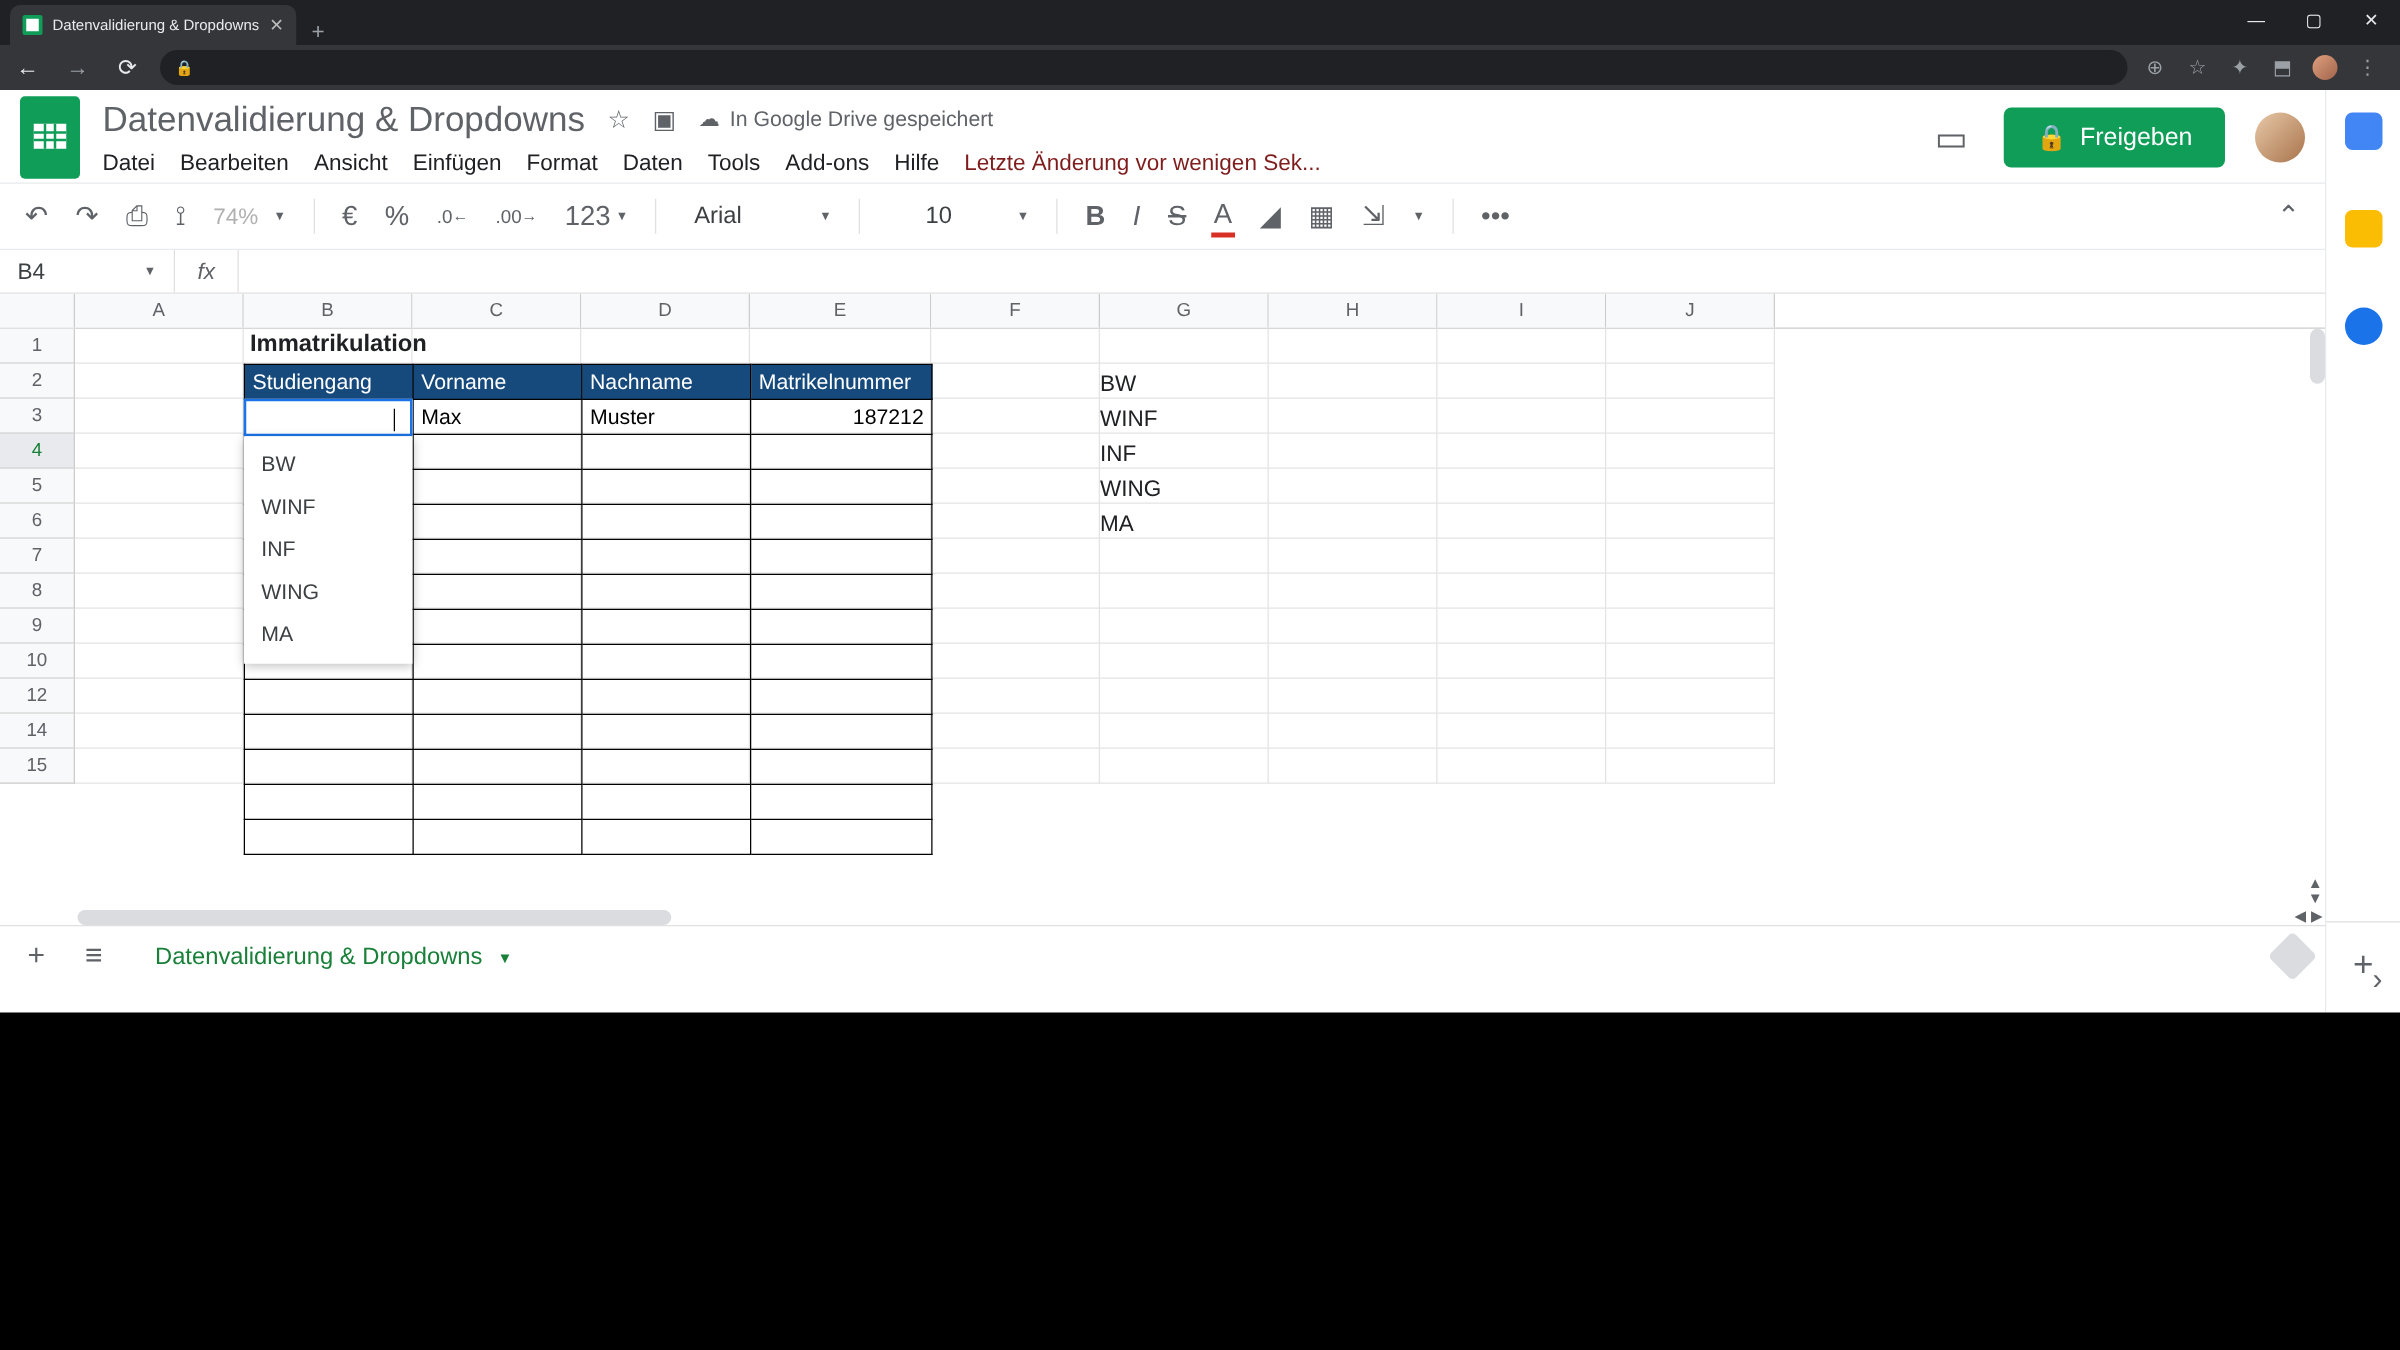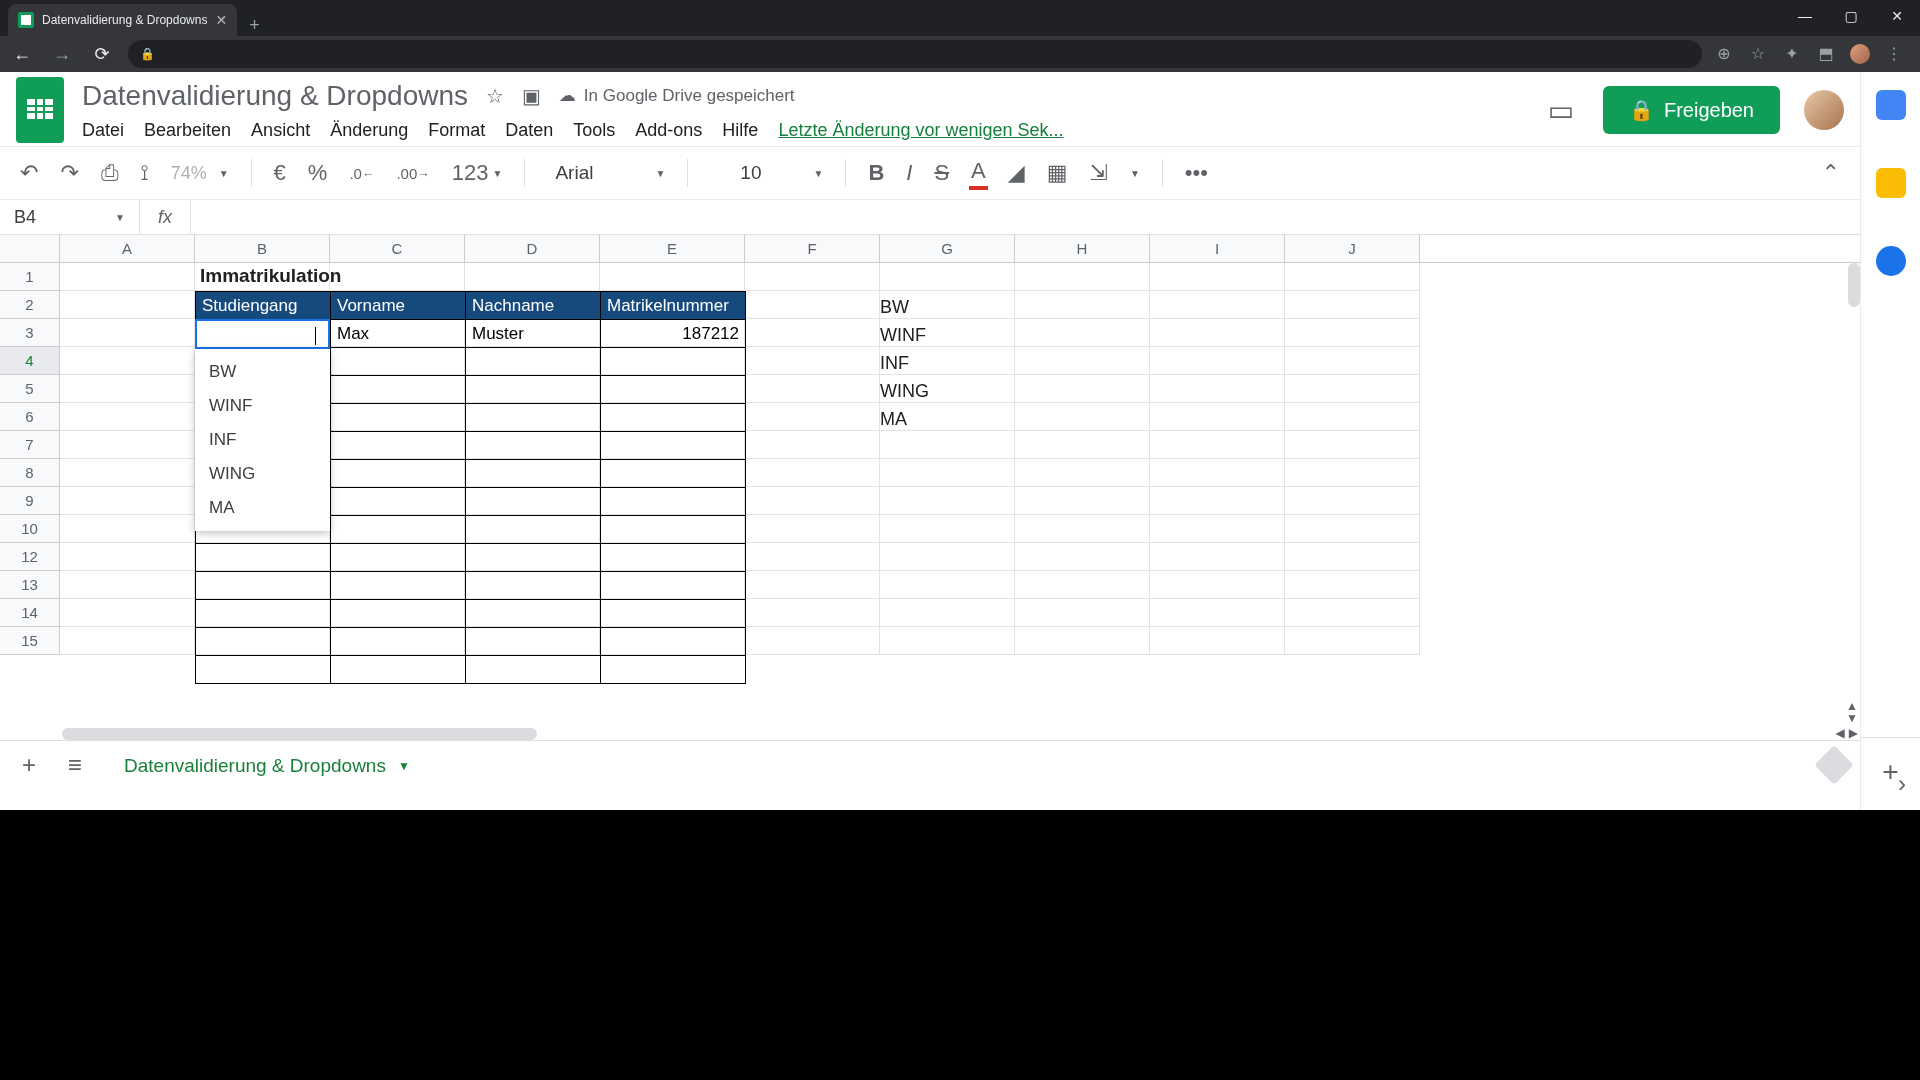--- a/index.html
+++ b/index.html
@@ -43,21 +43,21 @@
       linear-gradient(#0f9d58,#0f9d58) 8px 0/2px 100% no-repeat,
       linear-gradient(#0f9d58,#0f9d58) 16px 0/2px 100% no-repeat; z-index:1;
   }
   .title-block { flex: 1; }
   .doc-title-row { display: flex; align-items: center; gap: 18px; margin-bottom: 2px;}
   .doc-title { font-size: 28px; color: #5f6368; font-weight: 400; }
   .doc-icon { color: #5f6368; font-size: 20px; }
   .saved-status { display:flex; align-items:center; gap:8px; color:#5f6368; font-size:17px;}
   .menu-row { display: flex; gap: 20px; padding-top: 6px; }
   .menu-item { color: #202124; font-size: 18px; }
-  .last-edit { color: #15803d; text-decoration: underline; }
+  .last-edit { color: #7f1d1d; }
   .header-right { display: flex; align-items: center; gap: 24px; margin-left:auto; }
   .chat-icon { width: 36px; height: 36px; color:#5f6368; display:flex; align-items:center; justify-content:center; font-size:28px;}
   .share-btn { background: #0f9d58; color: #fff; border-radius: 6px; height: 48px; padding: 0 26px; display: flex; align-items: center; gap: 10px; font-size: 20px; font-weight: 500; }
   .avatar-big { width: 40px; height: 40px; border-radius: 50%; background: linear-gradient(135deg,#e8c8a8,#a8744c); }
 
   
   .hr-line { border-top:1px solid #e8eaed; margin-top:6px;}
   .toolbar { height: 52px; display: flex; align-items: center; padding: 0 20px; gap: 22px; color:#5f6368; }
   .tool { font-size: 22px; color:#5f6368; display:flex; align-items:center;}
   .zoom { font-size: 18px; color:#b0b0b0; display:flex; gap:12px; align-items:center;}
@@ -180,21 +180,21 @@
           <span class="doc-icon">▣</span>
           <span class="saved-status">
             <span>☁</span>
             <span>In Google Drive gespeichert</span>
           </span>
         </div>
         <div class="menu-row">
           <span class="menu-item">Datei</span>
           <span class="menu-item">Bearbeiten</span>
           <span class="menu-item">Ansicht</span>
-          <span class="menu-item">Änderung</span>
+          <span class="menu-item">Einfügen</span>
           <span class="menu-item">Format</span>
           <span class="menu-item">Daten</span>
           <span class="menu-item">Tools</span>
           <span class="menu-item">Add-ons</span>
           <span class="menu-item">Hilfe</span>
           <span class="menu-item last-edit">Letzte Änderung vor wenigen Sek...</span>
         </div>
       </div>
       <div class="header-right">
         <div class="chat-icon">▭</div>
@@ -406,33 +406,20 @@
             <div class="cell" style="width: 135px;"></div>
             <div class="cell" style="width: 135px;"></div>
             <div class="cell" style="width: 145px;"></div>
             <div class="cell" style="width: 135px;"></div>
             <div class="cell" style="width: 135px;"></div>
             <div class="cell" style="width: 135px;"></div>
             <div class="cell" style="width: 135px;"></div>
             <div class="cell" style="width: 135px;"></div>
           </div>
           <div class="row">
-            <div class="row-h">13</div>
-            <div class="cell" style="width: 135px;"></div>
-            <div class="cell" style="width: 135px;"></div>
-            <div class="cell" style="width: 135px;"></div>
-            <div class="cell" style="width: 135px;"></div>
-            <div class="cell" style="width: 145px;"></div>
-            <div class="cell" style="width: 135px;"></div>
-            <div class="cell" style="width: 135px;"></div>
-            <div class="cell" style="width: 135px;"></div>
-            <div class="cell" style="width: 135px;"></div>
-            <div class="cell" style="width: 135px;"></div>
-          </div>
-          <div class="row">
             <div class="row-h">14</div>
             <div class="cell" style="width: 135px;"></div>
             <div class="cell" style="width: 135px;"></div>
             <div class="cell" style="width: 135px;"></div>
             <div class="cell" style="width: 135px;"></div>
             <div class="cell" style="width: 145px;"></div>
             <div class="cell" style="width: 135px;"></div>
             <div class="cell" style="width: 135px;"></div>
             <div class="cell" style="width: 135px;"></div>
             <div class="cell" style="width: 135px;"></div>

